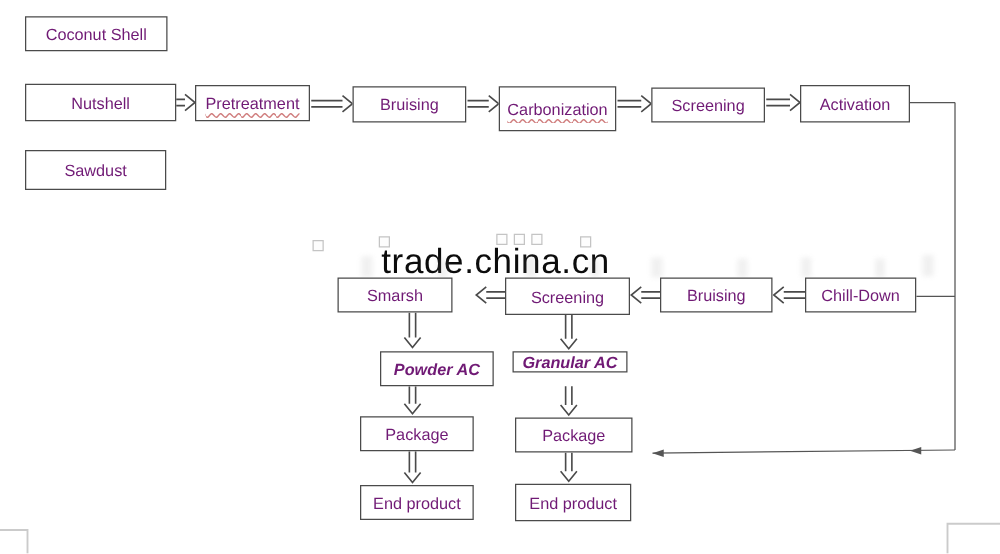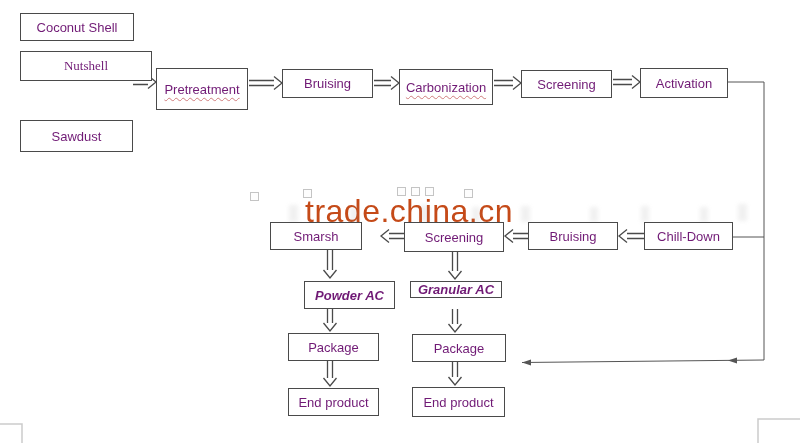--- a/index.html
+++ b/index.html
@@ -10,23 +10,23 @@
     background: #ffffff;
     overflow: hidden;
     font-family: "Liberation Sans", sans-serif;
   }
 
   
   .watermark {
     position: absolute;
     left: 305px;
     top: 193px;
-    font-size: 32px;
+    font-size: 28px;
     letter-spacing: 0.5px;
-    color: #c2410c;
+    color: #000000;
     opacity: 0.95;
     z-index: 1;
     white-space: nowrap;
   }
   .wm-sq {
     position: absolute;
     width: 7px;
     height: 7px;
     border: 1px solid #c4c4c4;
     background: #fdfdfd;
@@ -72,23 +72,23 @@
   .misspelled {
     text-decoration: underline;
     text-decoration-style: wavy;
     text-decoration-color: #d07d7d;
     text-decoration-thickness: 1px;
     text-underline-offset: 3px;
   }
 
   
   #n-coconut      { left: 20px;  top: 13px;  width: 114px; height: 28px; }
-  #n-nutshell     { left: 20px;  top: 51px;  width: 132px; height: 30px; font-family: Liberation Serif, serif; }
+  #n-nutshell     { left: 20px;  top: 67px;  width: 121px; height: 30px; }
   #n-sawdust      { left: 20px;  top: 120px; width: 113px; height: 32px; }
-  #n-pretreatment { left: 156px; top: 68px;  width: 92px;  height: 42px; justify-content: center; }
+  #n-pretreatment { left: 156px; top: 68px;  width: 92px;  height: 29px; justify-content: center; }
   #n-bruising1    { left: 282px; top: 69px;  width: 91px;  height: 29px; }
   #n-carbonization{ left: 399px; top: 69px;  width: 94px;  height: 36px; }
   #n-screening1   { left: 521px; top: 70px;  width: 91px;  height: 28px; }
   #n-activation   { left: 640px; top: 68px;  width: 88px;  height: 30px; }
   #n-smarsh       { left: 270px; top: 222px; width: 92px;  height: 28px; }
   #n-screening2   { left: 404px; top: 222px; width: 100px; height: 30px; }
   #n-bruising2    { left: 528px; top: 222px; width: 90px;  height: 28px; }
   #n-chilldown    { left: 644px; top: 222px; width: 89px;  height: 28px; }
   #n-powderac     { left: 288px; top: 281px; width: 91px;  height: 28px; margin-left: 16px; }
   #n-granularac   { left: 410px; top: 281px; width: 92px;  height: 17px; }

